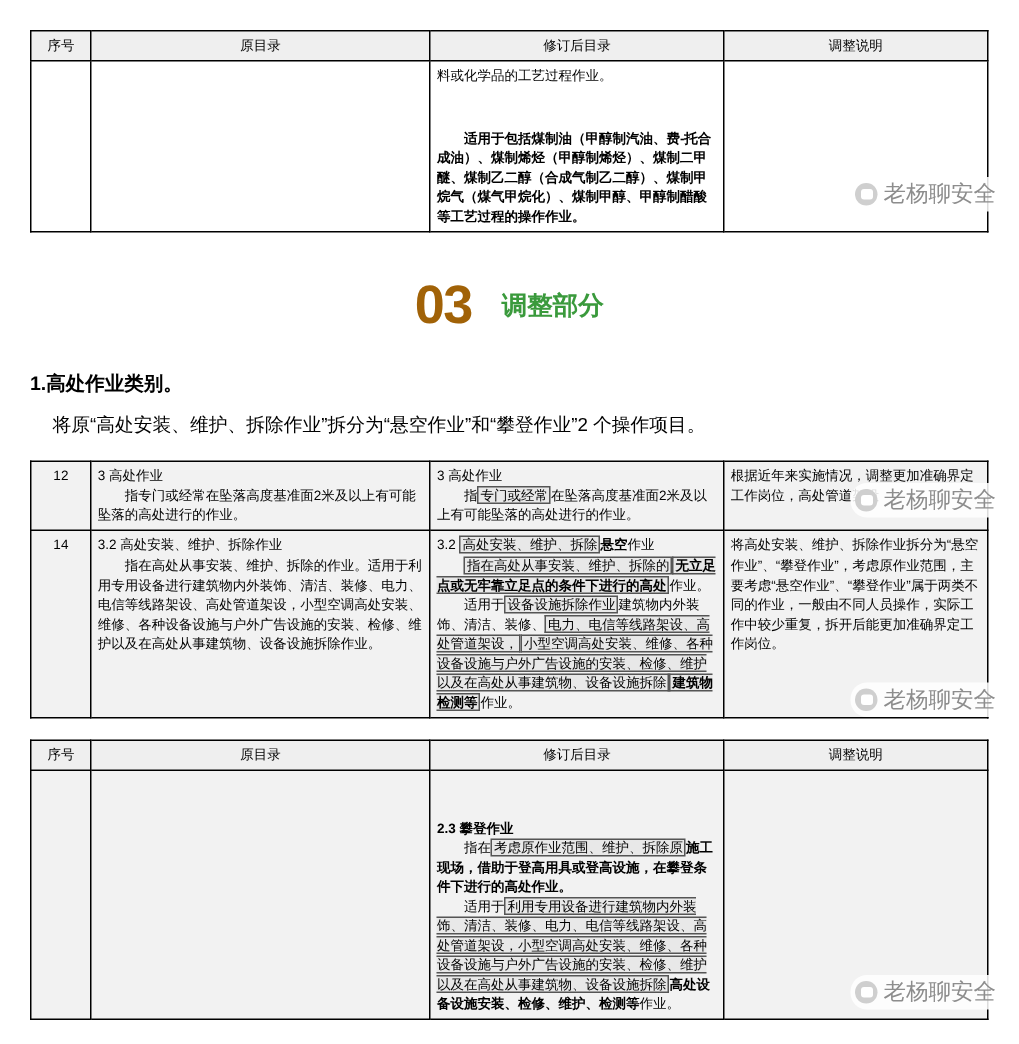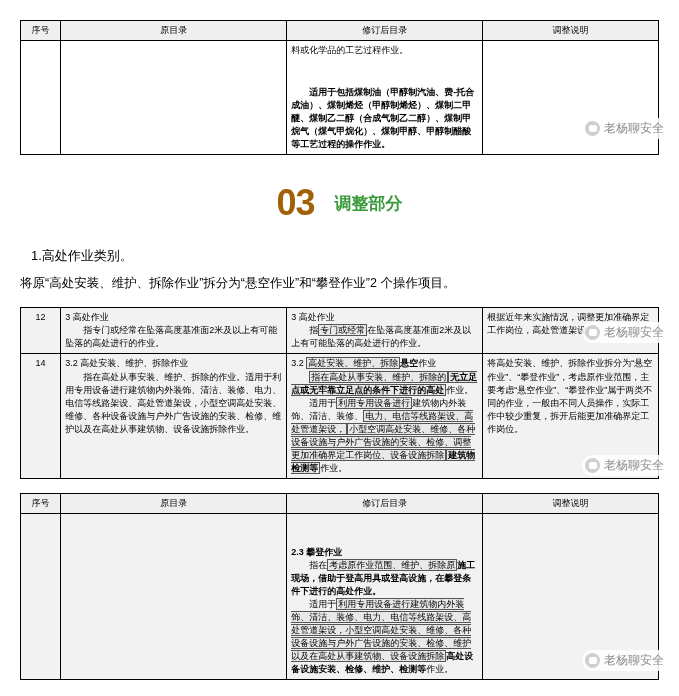--- a/index.html
+++ b/index.html
@@ -86,41 +86,41 @@
   .section-head .txt {
     color: #3a9a3c;
     font-size: 17px;
     font-weight: bold;
     vertical-align: middle;
     margin-left: 20px;
   }
 
   .h-title {
     font-size: 13px;
-    font-weight: normal;
-    margin: 0 0 8px 31px;
+    font-weight: bold;
+    margin: 0 0 8px 20px;
   }
   .p-lead {
     font-size: 12.5px;
-    margin: 0 0 14px 20px;
+    margin: 0 0 14px 35px;
     line-height: 1.6;
   }
 
   
   .wm {
     position: absolute;
     right: 8px;
     display: flex;
     align-items: center;
     gap: 4px;
     background: rgba(255,255,255,0.86);
     border-radius: 11px;
     padding: 2px 7px 2px 3px;
     color: #8d8d8d;
-    font-size: 12px;
+    font-size: 15px;
     white-space: nowrap;
     font-family: Liberation Mono, monospace;
   }
   .wm .dot {
     width: 15px; height: 15px;
     border-radius: 50%;
     background: #cfcfcf;
     display: inline-block;
     position: relative;
     flex: 0 0 auto;
@@ -213,21 +213,21 @@
     </tr>
     <tr>
       <td class="seq lightgray-bg">14</td>
       <td class="lightgray-bg">
         <div>3.2 高处安装、维护、拆除作业</div>
         <div class="indent">指在高处从事安装、维护、拆除的作业。适用于利用专用设备进行建筑物内外装饰、清洁、装修、电力、电信等线路架设、高处管道架设，小型空调高处安装、维修、各种设备设施与户外广告设施的安装、检修、维护以及在高处从事建筑物、设备设施拆除作业。</div>
       </td>
       <td class="lightgray-bg">
         <div><span>3.2 </span><span class="box">高处安装、维护、拆除</span><span class="bold">悬空</span><span>作业</span></div>
         <div class="indent"><span class="box">指在高处从事安装、维护、拆除的</span><span class="box bold">无立足点或无牢靠立足点的条件下进行的高处</span><span>作业。</span></div>
-        <div class="indent"><span>适用于</span><span class="box">利用专用设备进行</span><span>建筑物内外装饰、清洁、装修、</span><span class="box">电力、电信等线路架设、高处管道架设，</span><span class="box">小型空调高处安装、维修、各种设备设施与户外广告设施的安装、检修、调整更加准确界定工作岗位、设备设施拆除</span><span class="box bold">建筑物检测等</span><span>作业。</span></div>
+        <div class="indent"><span>适用于</span><span class="box">设备设施拆除作业</span><span>建筑物内外装饰、清洁、装修、</span><span class="box">电力、电信等线路架设、高处管道架设，</span><span class="box">小型空调高处安装、维修、各种设备设施与户外广告设施的安装、检修、维护以及在高处从事建筑物、设备设施拆除</span><span class="box bold">建筑物检测等</span><span>作业。</span></div>
       </td>
       <td class="lightgray-bg">将高处安装、维护、拆除作业拆分为“悬空作业”、“攀登作业”，考虑原作业范围，主要考虑“悬空作业”、“攀登作业”属于两类不同的作业，一般由不同人员操作，实际工作中较少重复，拆开后能更加准确界定工作岗位。</td>
     </tr>
   </tbody>
     </table>
 
   <div class="spacer-14"></div>
 
   <table class="doc-table">
     <colgroup>

